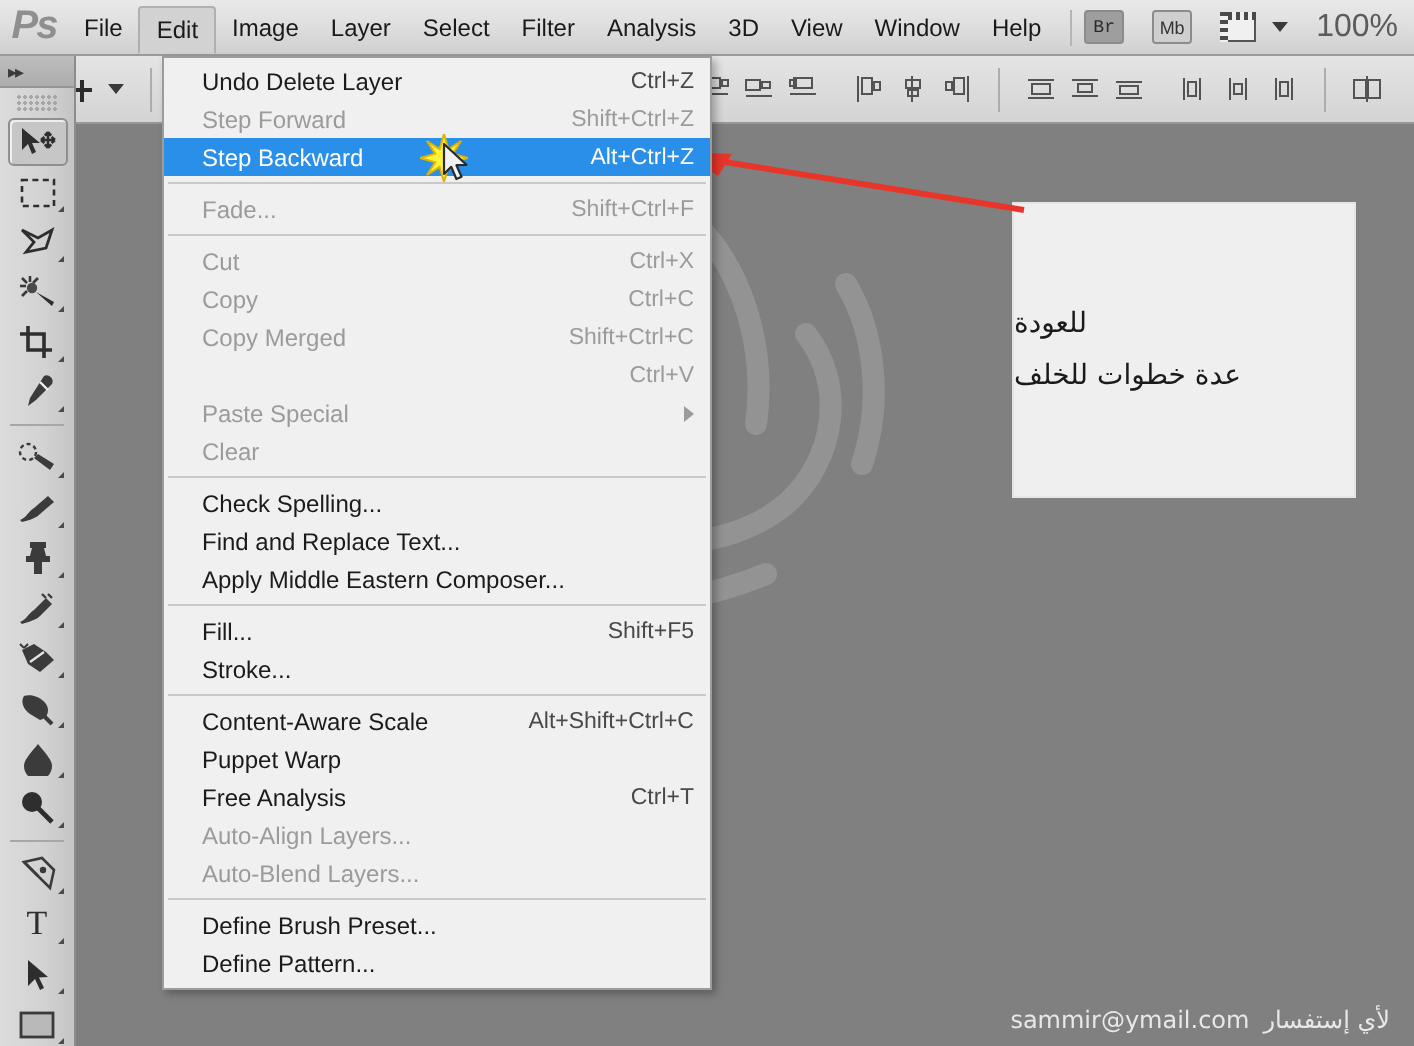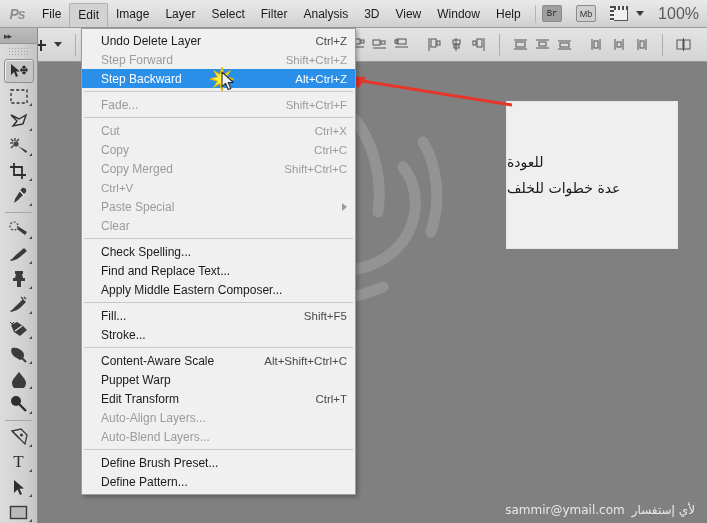--- a/index.html
+++ b/index.html
@@ -14,21 +14,21 @@
 
   
   .menubar {
     position: absolute; top: 0; left: 0; width: 707px; height: 28px;
     background: linear-gradient(180deg,#e9e9e9 0%,#dedede 50%,#cfcfcf 100%);
     border-bottom: 1px solid #9a9a9a;
     display: flex; align-items: center;
   }
   .ps-logo {
     width: 34px; height: 27px; display: flex; align-items: center;
-    justify-content: center; font-size: 14px; font-weight: bold;
+    justify-content: center; font-size: 20px; font-weight: bold;
     color: #8f8f8f; letter-spacing: -1px; font-style: italic;
   }
   .menu-item {
     height: 22px; padding: 0 8px; display: flex; align-items: center;
     font-size: 12px; color: #1a1a1a; cursor: default;
   }
   .menu-item.active {
     background: #d2d2d2;
     border: 1px solid #b0b0b0;
     border-bottom-color: #d2d2d2;
@@ -120,20 +120,21 @@
   .dropdown {
     position: absolute; left: 81px; top: 28px; width: 275px;
     background: #f0f0f0; border: 1px solid #9c9c9c;
     box-shadow: 2px 2px 4px rgba(0,0,0,.28);
     padding: 2px 0 3px 0; z-index: 40;
   }
   .mi {
     height: 19px; display: flex; align-items: center;
     padding: 0 8px 0 19px; font-size: 12px; color: #1b1b1b;
     position: relative;
+    justify-content: flex-end;
   }
   .mi .lbl { flex: 1; white-space: nowrap; }
   .mi .sc { color: #4a4a4a; font-size: 11.5px; white-space: nowrap; }
   .mi.disabled .lbl, .mi.disabled .sc { color: #9b9b9b; }
   .mi.hl { background: #2a8fe8; }
   .mi.hl .lbl, .mi.hl .sc { color: #ffffff; }
   .mi .sub {
     width:0;height:0;border-top:4px solid transparent;border-bottom:4px solid transparent;
     border-left:5px solid #2d2d2d; margin-left: 6px;
   }
@@ -545,21 +546,21 @@
       </div>
       <div class="mdiv"></div>
       <div class="mi">
         <span class="lbl">Content-Aware Scale</span>
         <span class="sc">Alt+Shift+Ctrl+C</span>
       </div>
       <div class="mi">
         <span class="lbl">Puppet Warp</span>
       </div>
       <div class="mi">
-        <span class="lbl">Edit Transform</span>
+        <span class="lbl">Free Analysis</span>
         <span class="sc">Ctrl+T</span>
       </div>
       <div class="mi disabled">
         <span class="lbl">Auto-Align Layers...</span>
       </div>
       <div class="mi disabled">
         <span class="lbl">Auto-Blend Layers...</span>
       </div>
       <div class="mdiv"></div>
       <div class="mi">

